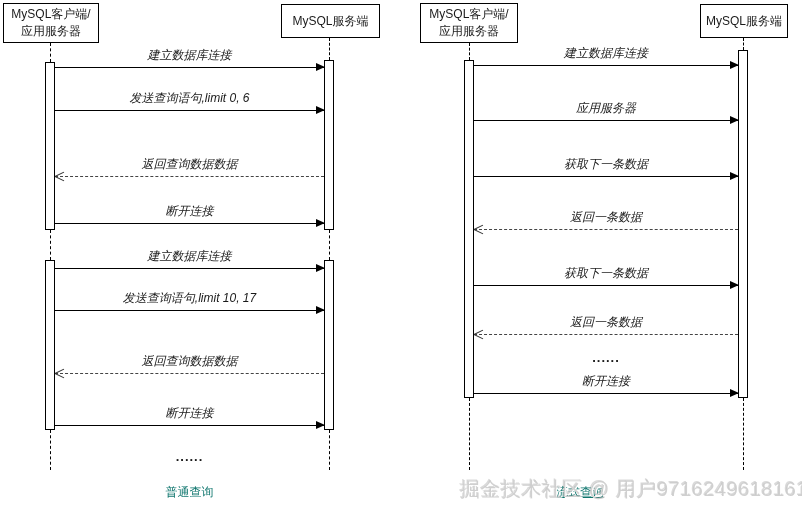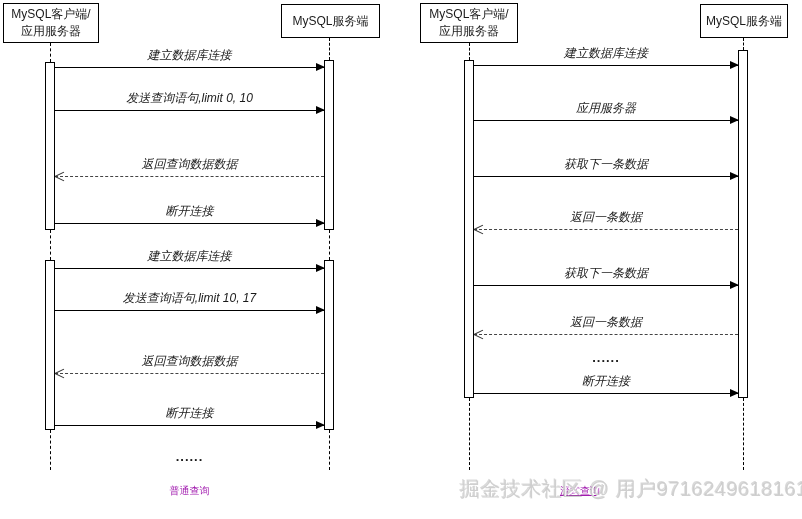--- a/index.html
+++ b/index.html
@@ -32,21 +32,21 @@
   }
   .dir-left .msg-line::before,
   .dir-left .msg-line::after{
     content:'';position:absolute;left:0;top:-1px;width:10px;height:1.2px;background:#333;
     transform-origin:left center;
   }
   .dir-left .msg-line::before{transform:rotate(26deg);}
   .dir-left .msg-line::after{transform:rotate(-26deg);}
   
   .ellipsis{position:absolute;text-align:center;font-size:13px;font-weight:bold;letter-spacing:1px;color:#1a1a1a;}
-  .caption{position:absolute;text-align:center;font-size:10px;color:#a21caf;z-index:1;}
+  .caption{position:absolute;text-align:center;font-size:12px;color:#0f766e;z-index:1;}
   
   .watermark{
     position:absolute;left:460px;top:476px;z-index:2;white-space:nowrap;
     font-size:20px;color:rgba(201,201,201,0.88);
     text-shadow:1px 1px 0 #ffffff, -1px -1px 0 rgba(150,150,150,0.35);
     letter-spacing:0.5px;
   }
 </style>
 </head>
 <body>
@@ -68,21 +68,21 @@
     <div class="activation" style="left:45px;top:62px;height:168px;"></div>
     <div class="activation" style="left:324px;top:60px;height:170px;"></div>
     <div class="activation" style="left:45px;top:260px;height:170px;"></div>
     <div class="activation" style="left:324px;top:260px;height:170px;"></div>
 
     <div class="seq-msg dir-right line-solid" style="left:55px;top:67px;width:269px;">
       <div class="msg-label">建立数据库连接</div>
       <div class="msg-line"></div>
     </div>
     <div class="seq-msg dir-right line-solid" style="left:55px;top:110px;width:269px;">
-      <div class="msg-label">发送查询语句,limit 0, 10</div>
+      <div class="msg-label">发送查询语句,limit 0, 6</div>
       <div class="msg-line"></div>
     </div>
     <div class="seq-msg dir-left line-dashed" style="left:55px;top:176px;width:269px;">
       <div class="msg-label">返回查询数据数据</div>
       <div class="msg-line"></div>
     </div>
     <div class="seq-msg dir-right line-solid" style="left:55px;top:223px;width:269px;">
       <div class="msg-label">断开连接</div>
       <div class="msg-line"></div>
     </div>

